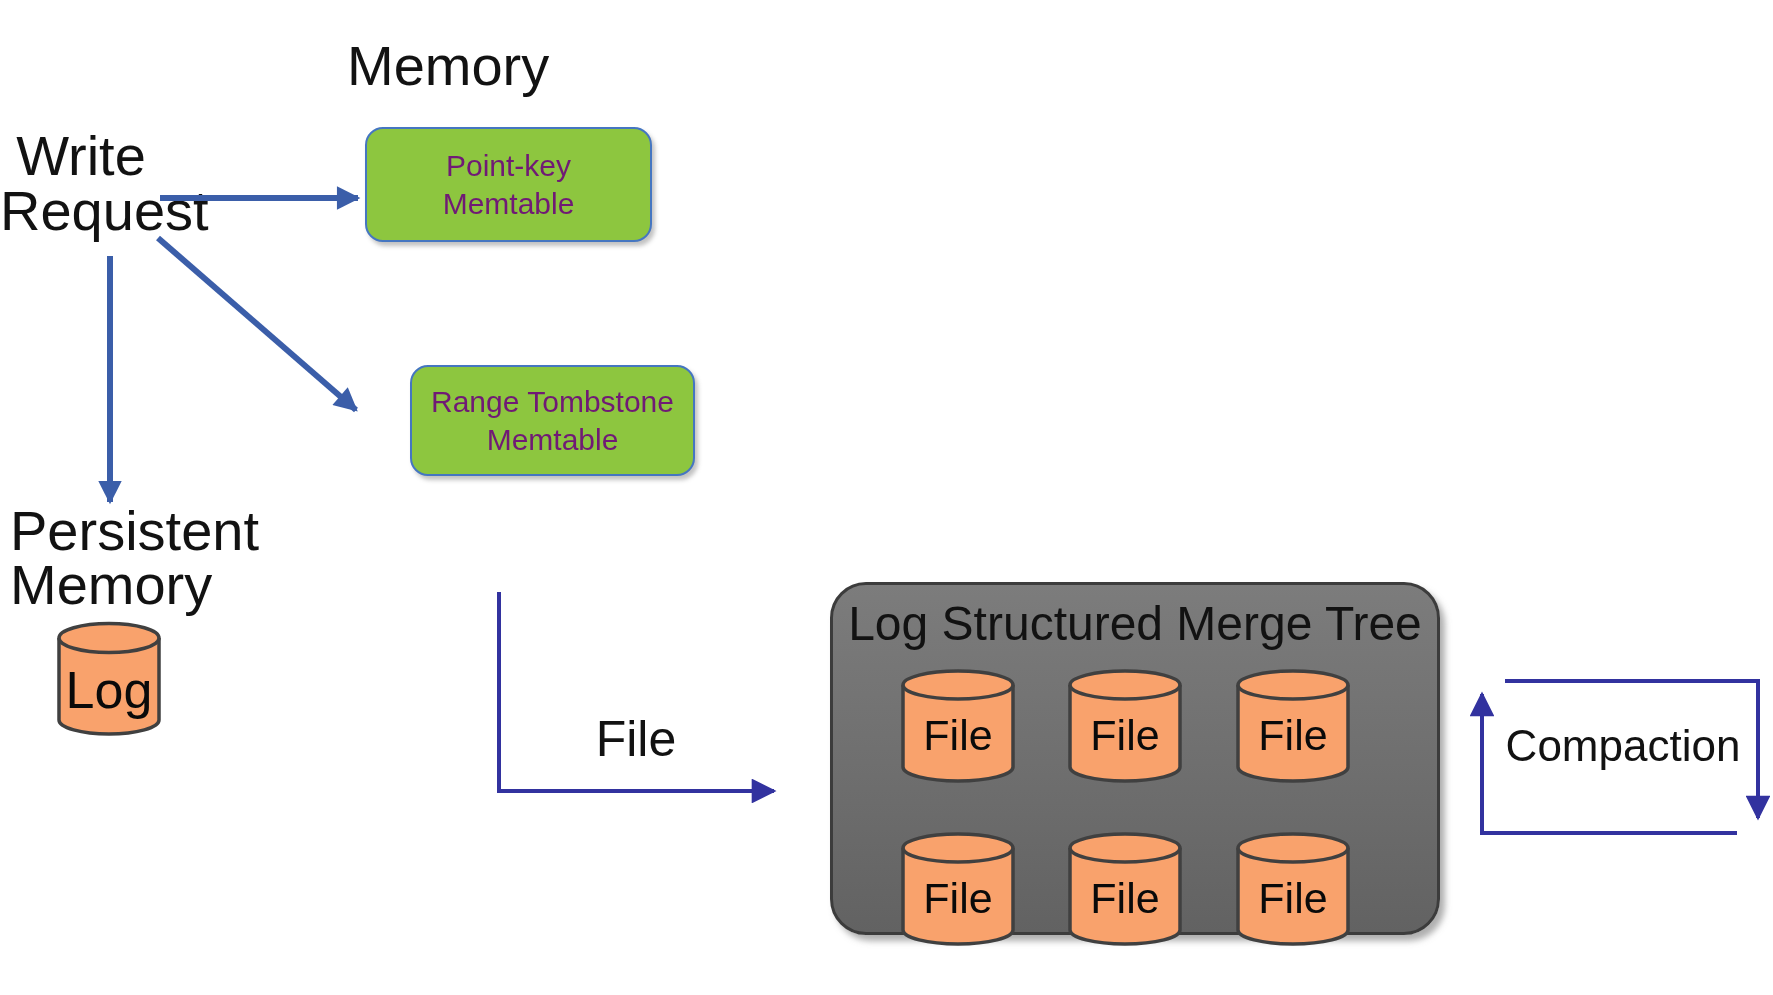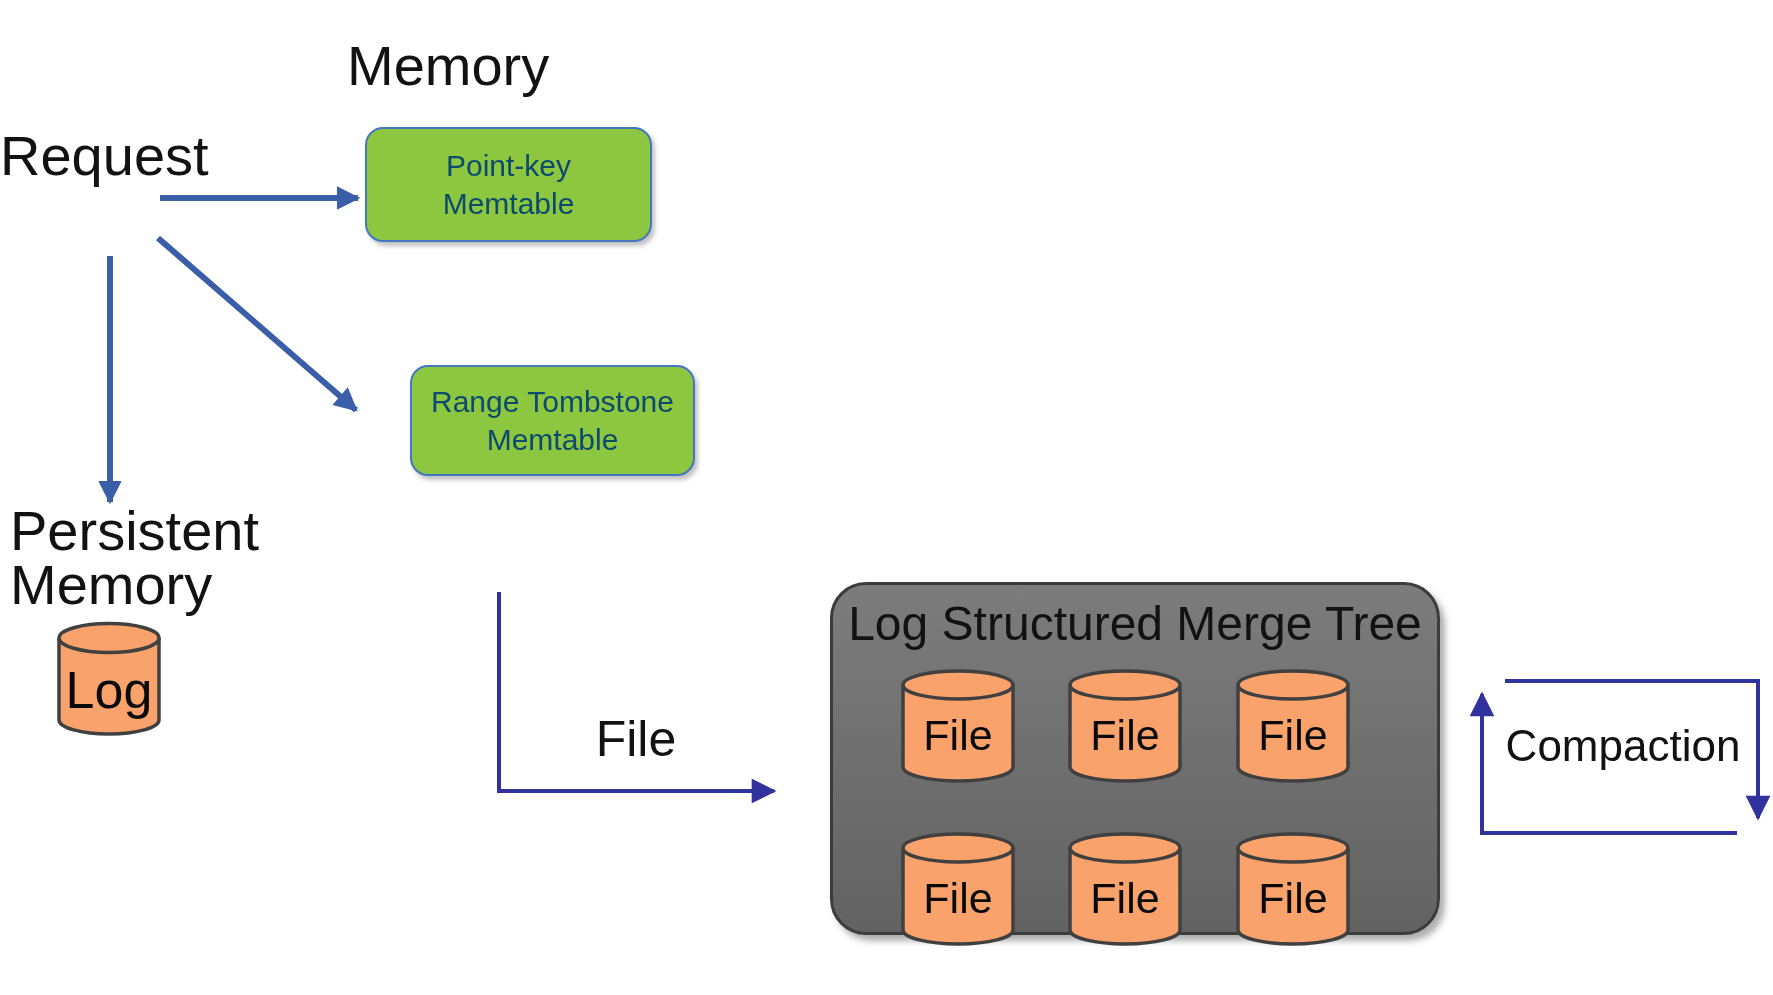--- a/index.html
+++ b/index.html
@@ -22,21 +22,21 @@
   .memtable-box{
     position:absolute;
     background:#8DC63F;
     border:2px solid #4576C1;
     border-radius:18px;
     box-shadow:3px 4px 4px rgba(120,120,120,0.45);
     display:flex;
     flex-direction:column;
     justify-content:center;
     text-align:center;
-    color:#0c4a6e;
+    color:#701a75;
     font-size:30px;
     line-height:38px;
   }
   #pointkey-box{left:365px;top:127px;width:283px;height:111px;}
   #rangetombstone-box{left:362px;top:365px;width:281px;height:107px;margin-left:48px;}
   #lsm-box{
     position:absolute;
     left:830px;top:582px;width:610px;height:353px;
     background:linear-gradient(180deg,#7C7C7C 0%,#6E6E6E 55%,#626262 100%);
     border:3px solid #3C3C3C;
@@ -68,20 +68,21 @@
   #compaction-label{left:1498px;top:718px;width:250px;font-size:44px;}
 </style>
 </head>
 <body>
 
 <div id="canvas">
 
   <div class="label" id="memory-label">Memory</div>
 
   <div class="label" id="write-request-label">
+    <div>Write</div>
     <div>Request</div>
   </div>
 
   <div class="label" id="persistent-storage-label">
     <div>Persistent</div>
     <div>Memory</div>
   </div>
 
   <div class="label" id="flush-label">File</div>
 

